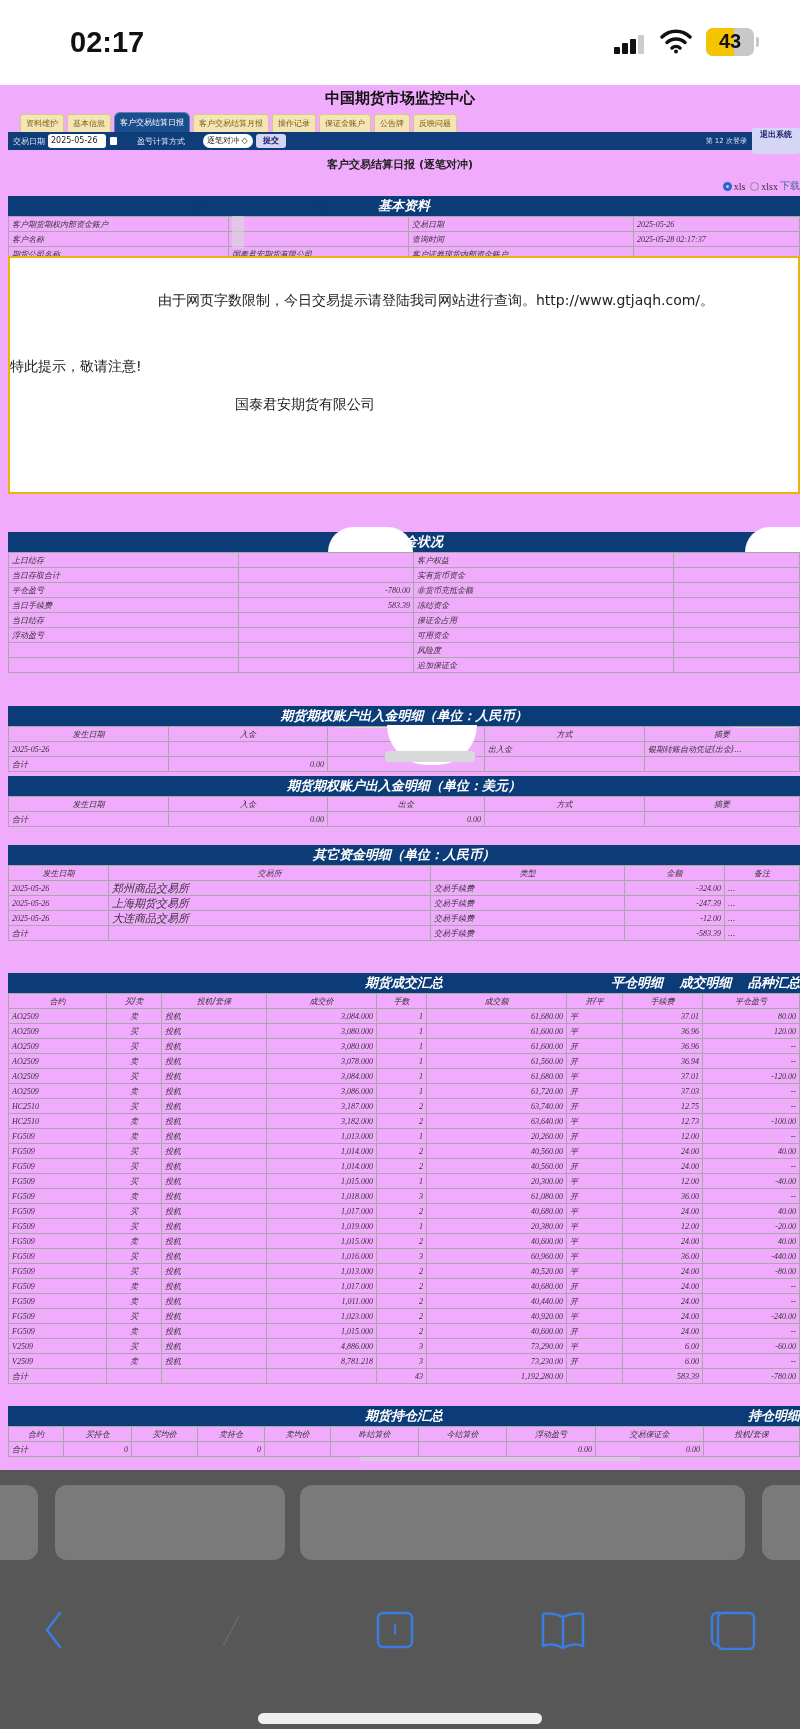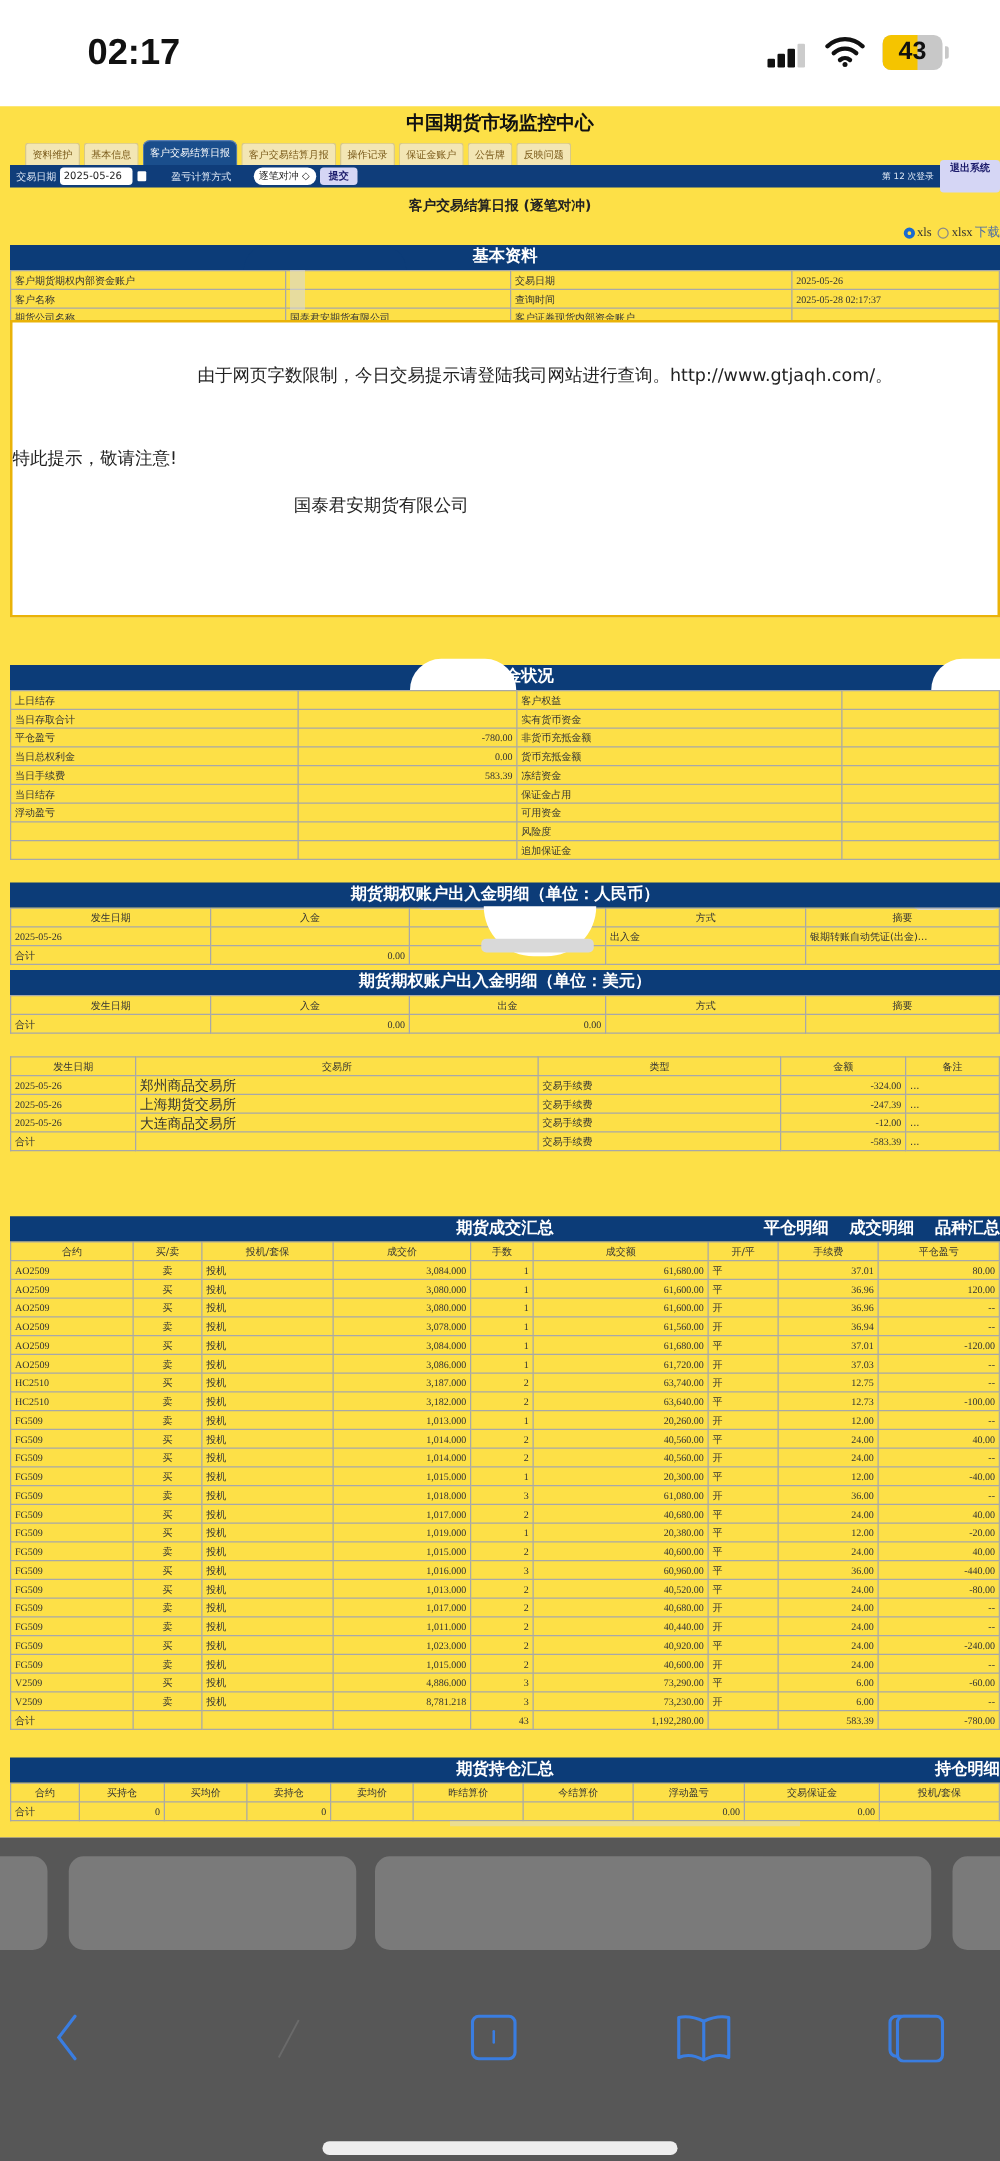--- a/index.html
+++ b/index.html
@@ -11,21 +11,21 @@
   .statusbar .time { position: absolute; left: 70px; top: 26px; font-size: 29px; font-weight: bold; color: #111; font-family: "Liberation Sans", sans-serif; }
   .statusbar .signal { position: absolute; left: 614px; top: 34px; width: 34px; height: 20px; }
   .statusbar .signal span { position: absolute; bottom: 0; width: 6px; background: #111; border-radius: 1px; }
   .statusbar .wifi { position: absolute; left: 660px; top: 28px; width: 32px; height: 26px; }
   .statusbar .battery { position: absolute; left: 706px; top: 28px; width: 48px; height: 28px; border-radius: 7px; background: #c8c8c8; overflow: hidden; }
   .statusbar .battery .fill { position: absolute; left: 0; top: 0; bottom: 0; width: 58%; background: #f5c400; }
   .statusbar .battery .num { position: absolute; left: 0; right: 0; top: 2px; text-align: center; font-size: 20px; font-weight: bold; color: #111; font-family: "Liberation Sans", sans-serif; }
   .statusbar .battery-tip { position: absolute; left: 756px; top: 37px; width: 3px; height: 10px; background: #c8c8c8; border-radius: 0 2px 2px 0; }
 
   
-  .page { position: absolute; top: 85px; left: 0; width: 800px; height: 1385px; background: #fde047; overflow: hidden; }
+  .page { position: absolute; top: 85px; left: 0; width: 800px; height: 1385px; background: #f0abfc; overflow: hidden; }
   .site-title { position: absolute; top: 0; left: 0; width: 800px; text-align: center; font-size: 15px; font-weight: bold; color: #111; line-height: 26px; }
 
   .tabs { position: absolute; top: 27px; left: 20px; height: 20px; display: flex; gap: 3px; }
   .tab { height: 18px; margin-top: 2px; padding: 0 5px; background: #f3e6b4; border: 1px solid #d8c888; border-bottom: none; border-radius: 3px 3px 0 0; font-size: 8px; line-height: 17px; color: #7a5a1a; white-space: nowrap; }
   .tab.active { height: 20px; margin-top: 0; background: #1a4e8c; color: #fff; border-color: #5a7fb0; border-radius: 6px 6px 0 0; line-height: 19px; }
 
   .toolbar { position: absolute; top: 47px; left: 8px; width: 792px; height: 18px; background: #0f3d7a; display: flex; align-items: center; font-size: 8px; color: #dfe8f5; }
   .toolbar .lbl { margin-left: 5px; }
   .toolbar .date-input { margin-left: 3px; height: 14px; width: 58px; background: #fff; color: #222; border-radius: 3px; padding-left: 3px; line-height: 14px; font-size: 8px; }
   .toolbar .cal { margin-left: 4px; width: 7px; height: 8px; background: #fff; border-radius: 1px; }
@@ -36,21 +36,21 @@
   .toolbar .logins { font-size: 7px; margin-right: 5px; text-align: center; }
   .toolbar .logout { height: 26px; padding: 0 8px; background: #d5d6f5; color: #1a1a6a; border-radius: 3px; line-height: 14px; font-size: 8px; font-weight: bold; }
 
   .report-title { position: absolute; top: 72px; left: 0; width: 800px; text-align: center; font-size: 11px; font-weight: bold; line-height: 16px; }
   .download { position: absolute; top: 94px; right: 0; font-size: 10px; font-family: "Liberation Serif", serif; display: flex; align-items: center; gap: 2px; color: #333; white-space: nowrap; }
   .radio { width: 9px; height: 9px; border-radius: 50%; border: 1px solid #888; display: inline-block; }
   .radio.on { border: 3px solid #1a6ad0; }
   .download .dl-link { color: #4a6aa8; }
 
   
-  .section { position: absolute; left: 8px; width: 792px; }
+  .section { position: absolute; left: 8px; width: 792px; font-style: italic; }
   .sec-head { background: #0c3c78; color: #fff; height: 20px; line-height: 20px; text-align: center; font-size: 13px; font-weight: bold; position: relative; }
   .sec-head .links { position: absolute; right: 0; top: 0; color: #fff; font-size: 13px; }
   .sec-head .links span { margin-left: 12px; }
 
   table { border-collapse: collapse; width: 100%; table-layout: fixed; }
   td, th { border: 1px solid #a8a8a8; font-size: 8px; height: 15px; line-height: 13px; padding: 0 3px; font-weight: normal; white-space: nowrap; overflow: hidden; color: #333; }
   th { text-align: center; }
   td.r { text-align: right; font-family: "Liberation Serif", serif; }
   td.n { font-family: "Liberation Serif", serif; }
   td.c { text-align: center; }
@@ -198,26 +198,20 @@
             <td>实有货币资金</td>
             <td class="r"></td>
           </tr>
           <tr>
             <td>平仓盈亏</td>
             <td class="r">-780.00</td>
             <td>非货币充抵金额</td>
             <td class="r"></td>
           </tr>
           <tr>
-            <td>当日总权利金</td>
-            <td class="r">0.00</td>
-            <td>货币充抵金额</td>
-            <td class="r"></td>
-          </tr>
-          <tr>
             <td>当日手续费</td>
             <td class="r">583.39</td>
             <td>冻结资金</td>
             <td class="r"></td>
           </tr>
           <tr>
             <td>当日结存</td>
             <td class="r"></td>
             <td>保证金占用</td>
             <td class="r"></td>
@@ -309,20 +303,21 @@
         <td></td>
         <td></td>
       </tr>
     </tbody>
       </table>
   </div>
   <div class="redact" style="left:387px;top:640px;width:90px;height:40px;border-radius:0 0 40px 40px"></div>
   <div class="redact gray" style="left:385px;top:666px;width:90px;height:11px;border-radius:4px"></div>
 
   <div class="section" style="top:760px">
+    <div class="sec-head">其它资金明细（单位：人民币）</div>
     <table>
       <colgroup>
           <col style="width:100px">
           <col style="width:322px">
           <col style="width:194px">
           <col style="width:100px">
           <col>
         </colgroup>
       <tbody>
           <tr>

